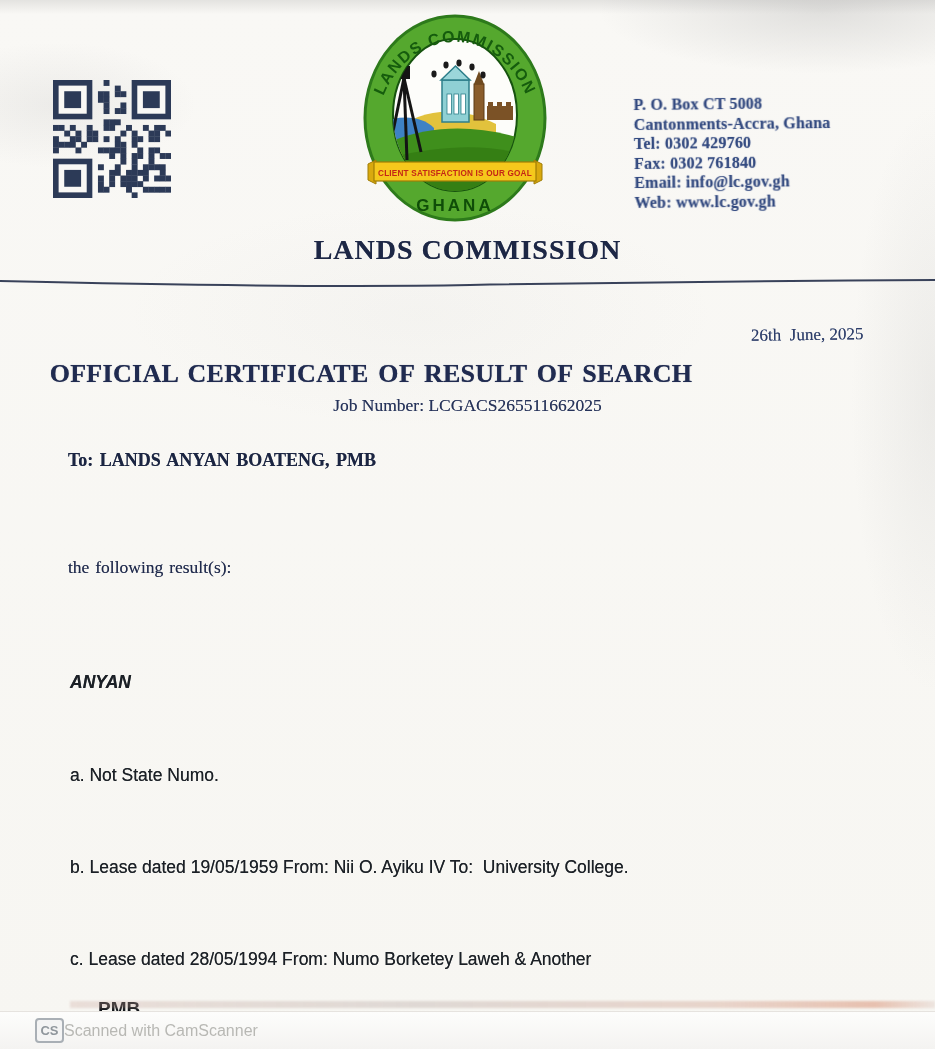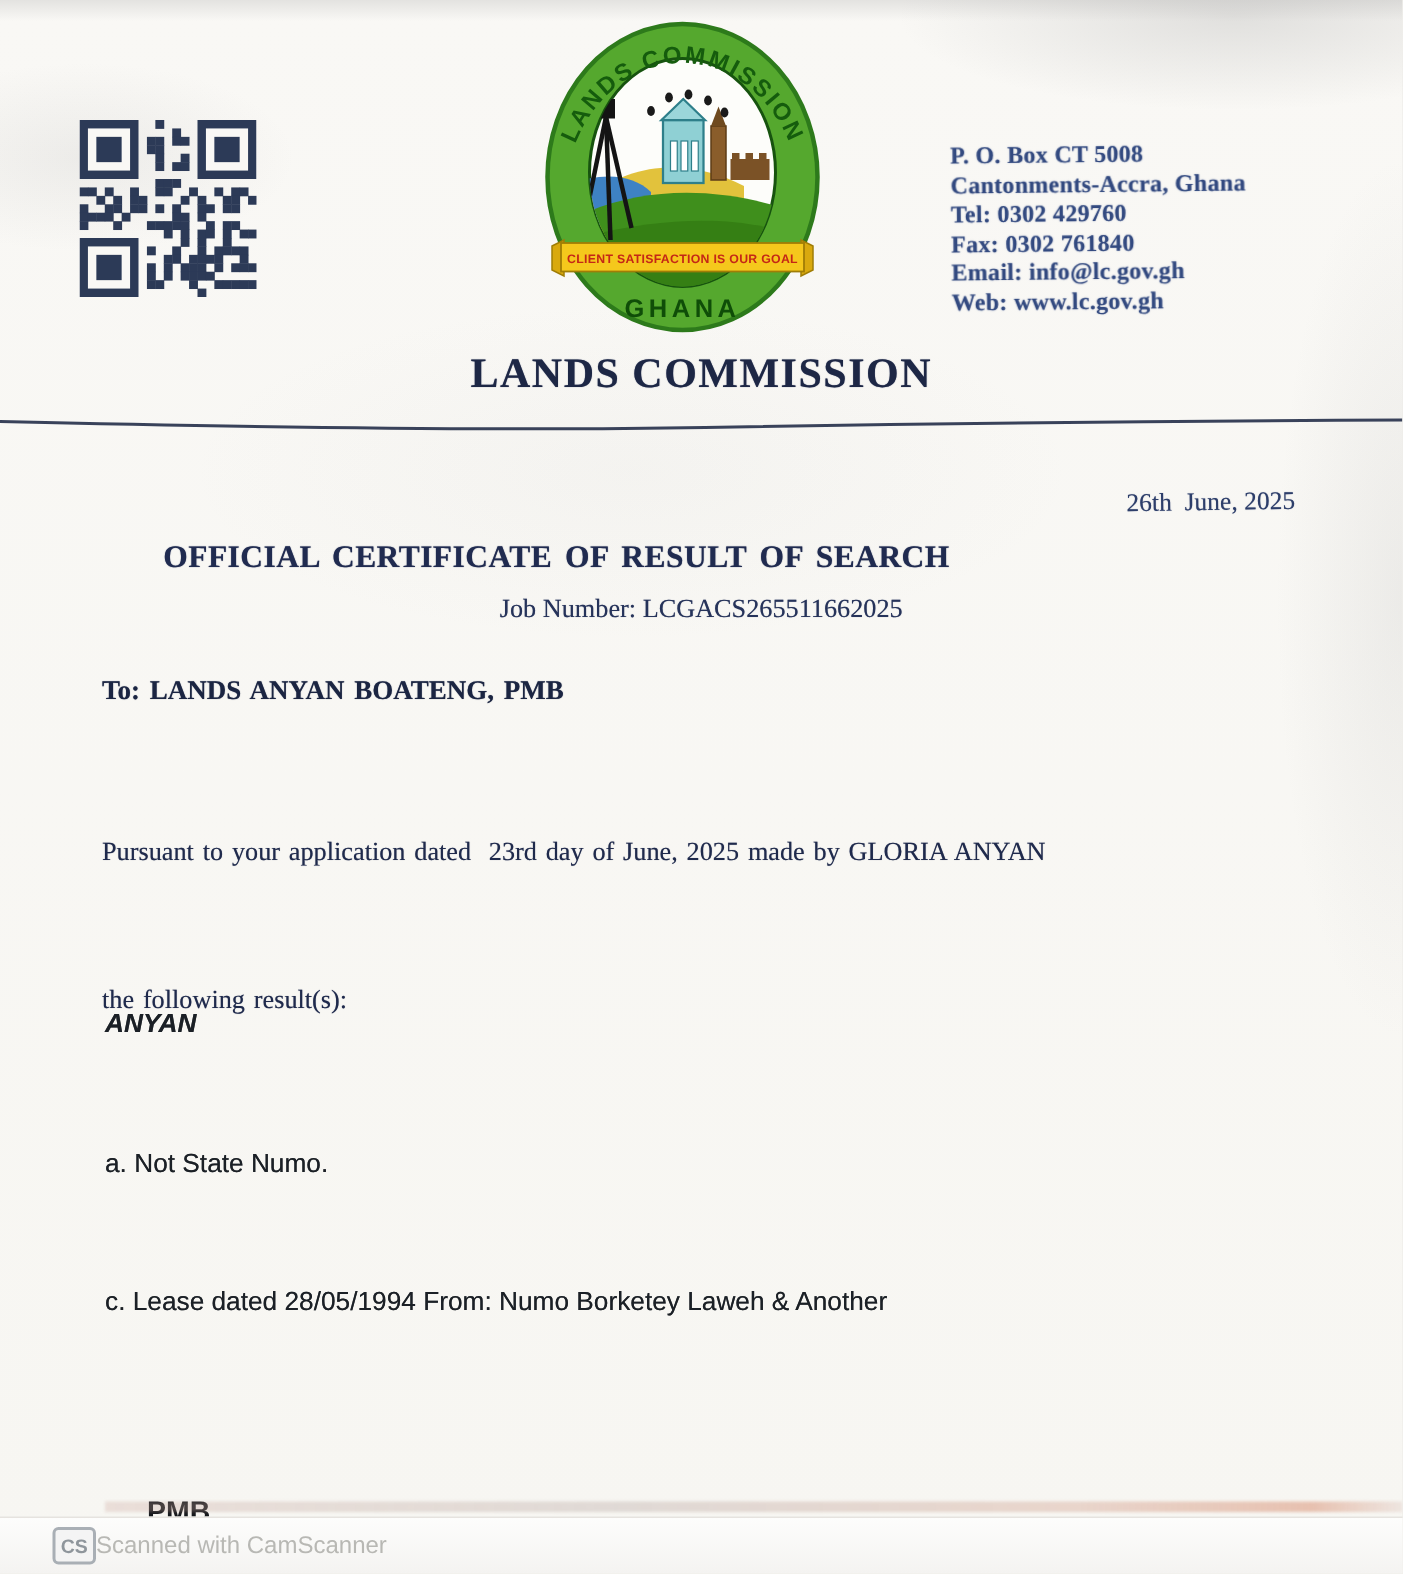--- a/index.html
+++ b/index.html
@@ -36,21 +36,21 @@
   }
   .divider{position:absolute;top:276px;left:0;width:935px;height:16px;}
   
   .date{
     position:absolute;top:325px;right:72px;
     font-size:17px;color:#2d3e6a;white-space:pre;transform:rotate(-.8deg);
     text-shadow:0 0 .6px rgba(45,62,106,.6);
   }
   .doc-title{
     position:absolute;top:359px;left:0;width:742px;text-align:center;
-    font-size:21px;font-weight:bold;color:#202b50;word-spacing:3px;letter-spacing:.3px;
+    font-size:26px;font-weight:bold;color:#202b50;word-spacing:3px;letter-spacing:.3px;
     text-shadow:0 0 .7px rgba(32,43,80,.75);
   }
   .job-number{
     position:absolute;top:395px;left:0;width:935px;text-align:center;
     font-size:17.5px;color:#26335a;text-shadow:0 0 .5px rgba(38,51,90,.6);
   }
   .to-line{
     position:absolute;left:68px;top:450px;
     font-size:18px;font-weight:bold;color:#1b2542;word-spacing:2px;
     text-shadow:0 0 .6px rgba(27,37,66,.7);
@@ -297,27 +297,27 @@
 
   <div class="date">26th  June, 2025</div>
 
   <div class="doc-title">OFFICIAL CERTIFICATE OF RESULT OF SEARCH</div>
 
   <div class="job-number">Job Number: LCGACS265511662025</div>
 
   <div class="to-line">To: LANDS ANYAN BOATENG, PMB</div>
 
   <div class="intro">
-    <div>Pursuant to your application dated  23rd day of June, 2025 made by GLORIA ANYAN</div>
     <div>the following result(s):</div>
   </div>
 
   <div class="results">
     <div class="r-bolditalic">ANYAN</div>
     <div>a. Not State Numo.</div>
+    <div>b. Lease dated 19/05/1959 From: Nii O. Ayiku IV To:  University College.</div>
     <div>c. Lease dated 28/05/1994 From: Numo Borketey Laweh &amp; Another</div>
     
     
     
     
     
     
     
     
   </div>

